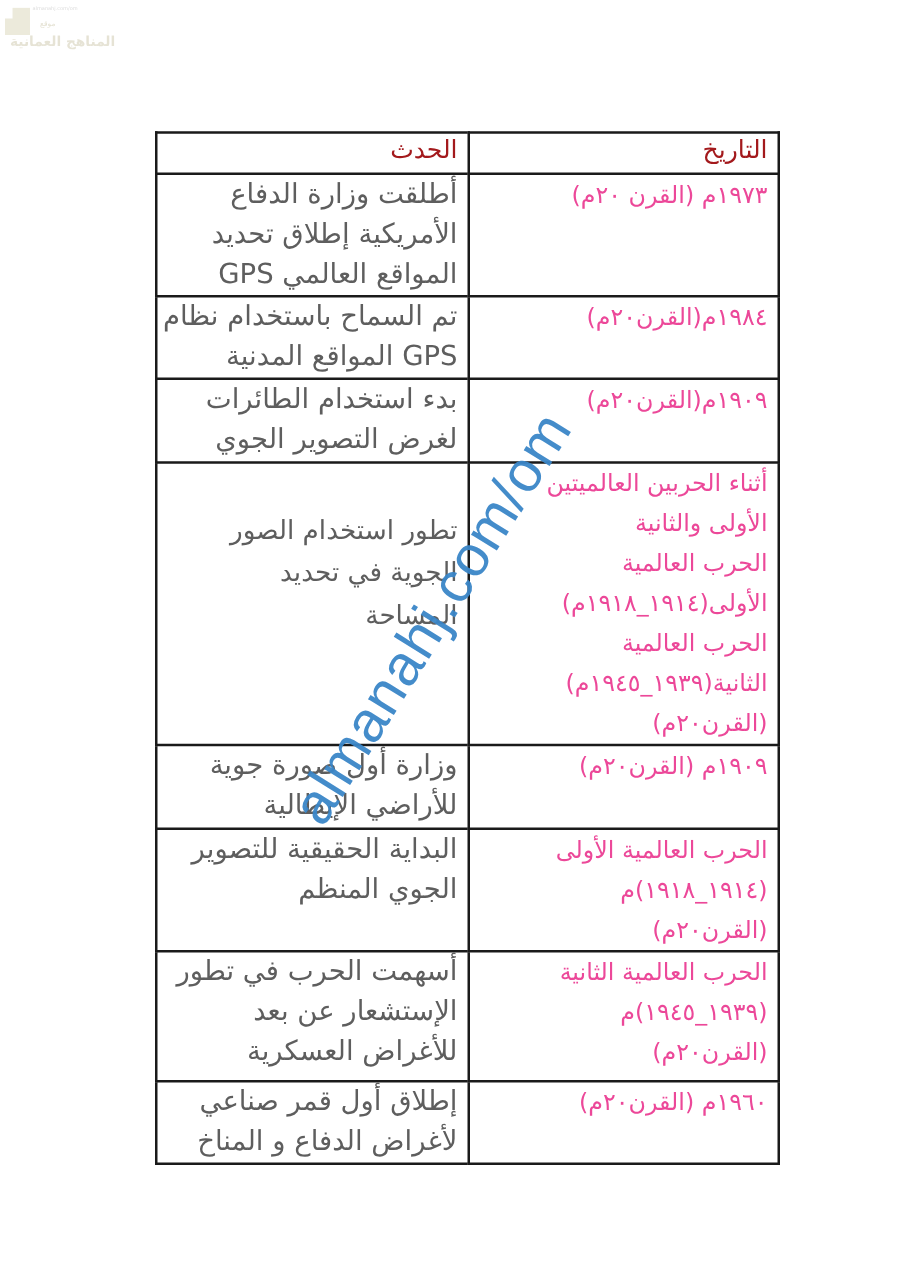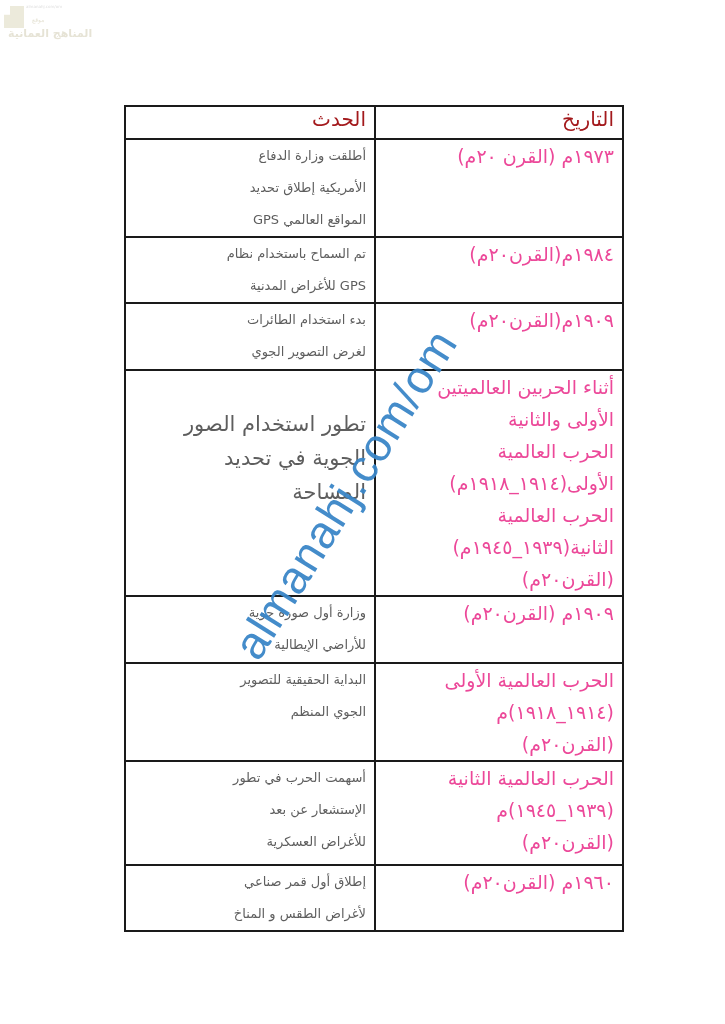--- a/index.html
+++ b/index.html
@@ -87,21 +87,21 @@
       vertical-align: middle;
       border-radius: 14px;
     }
     td.date {
       font-size: 19px;
       line-height: 32px;
       color: #ec4899;
       padding-top: 2px;
     }
     td.event {
-      font-size: 13px;
+      font-size: 22px;
       line-height: 32px;
       color: #5e5e5e;
       padding-top: 0;
     }
     td.event.mid {
       vertical-align: top;
       padding-top: 36px;
       font-size: 21px;
       line-height: 34px;
     }
@@ -163,21 +163,21 @@
         <span class="line">المواقع العالمي GPS</span>
       </td>
     </tr>
 
     <tr style="height:65px">
       <td class="date">
         <span class="line">١٩٨٤م(القرن٢٠م)</span>
       </td>
       <td class="event">
         <span class="line">تم السماح باستخدام نظام</span>
-        <span class="line">GPS  للأغراض المدنية</span>
+        <span class="line">GPS  المواقع المدنية</span>
       </td>
     </tr>
 
     <tr style="height:67px">
       <td class="date">
         <span class="line">١٩٠٩م(القرن٢٠م)</span>
       </td>
       <td class="event">
         <span class="line">بدء استخدام الطائرات</span>
         <span class="line">لغرض التصوير الجوي</span>
@@ -235,21 +235,21 @@
         <span class="line">للأغراض العسكرية</span>
       </td>
     </tr>
 
     <tr style="height:63px">
       <td class="date">
         <span class="line">١٩٦٠م (القرن٢٠م)</span>
       </td>
       <td class="event">
         <span class="line">إطلاق أول قمر صناعي</span>
-        <span class="line">لأغراض الطقس و المناخ</span>
+        <span class="line">لأغراض الدفاع و المناخ</span>
       </td>
     </tr>
   </tbody>
 </table>
 
 <div class="wm-wrap">
   <div class="watermark" style="left:222px; top:640px;">almanahj.com/om</div>
 </div>
 
 </body></html>

